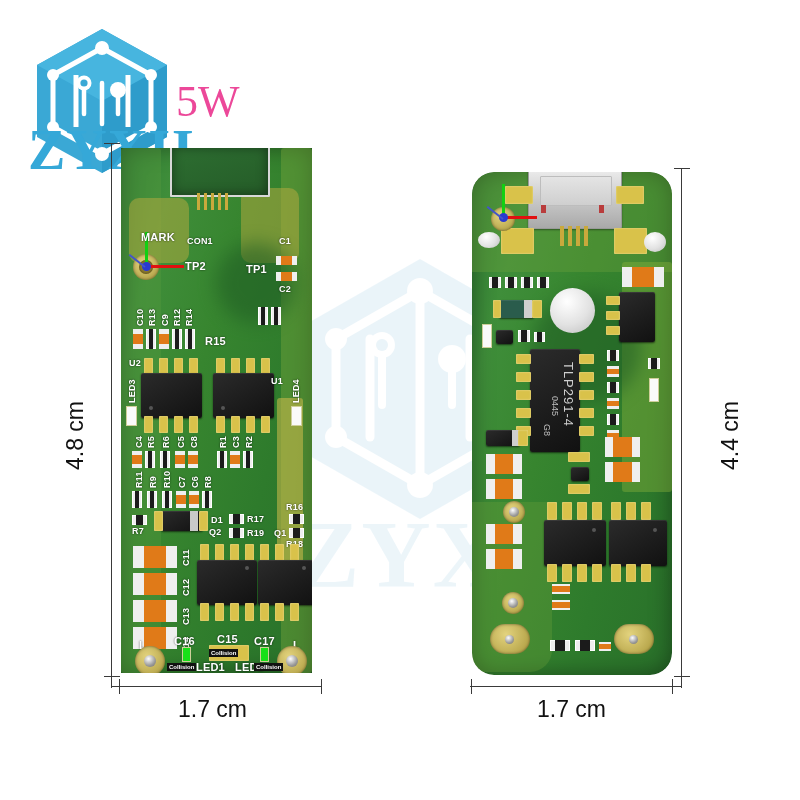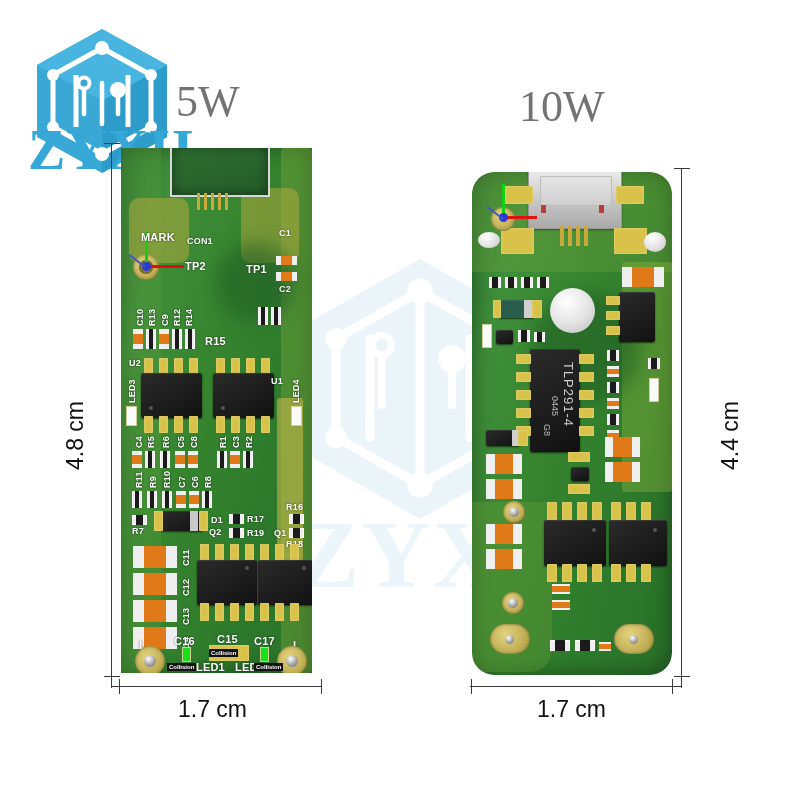--- a/index.html
+++ b/index.html
@@ -20,21 +20,21 @@
     color:#bcdcec;letter-spacing:2px;line-height:110px;text-align:center;}
 
   
   #brand-logo{position:absolute;left:32px;top:26px;width:140px;height:150px;}
   #brand-text{position:absolute;left:28px;top:118px;width:160px;height:64px;
     font-family:"Liberation Serif", serif;font-size:56px;font-weight:700;
     color:#35a8d8;letter-spacing:1px;line-height:64px;}
 
   
   .title{position:absolute;font-family:"Liberation Serif", serif;font-weight:400;
-    color:#737373;font-size:44px;line-height:46px;}
+    color:#ec4899;font-size:44px;line-height:46px;}
   #title-5w{left:176px;top:79px;}
   #title-10w{left:519px;top:84px;}
 
   
   .dimline{position:absolute;background:#3a3a3a;}
   .dimlabel{position:absolute;color:#111;font-size:23px;font-family:"Liberation Sans",sans-serif;}
   .vdim{transform:rotate(-90deg);transform-origin:left top;white-space:nowrap;}
 
   
   .pcb{position:absolute;overflow:hidden;}
@@ -141,21 +141,20 @@
     </g>
     <g fill="#ffffff">
         <circle cx="52" cy="57" r="7.5"></circle>
         <circle cx="86" cy="64" r="8"></circle>
       </g>
     <circle cx="52" cy="57" r="3.6" fill="#3aa8d5"></circle>
   </svg>
   <div id="brand-text">ZYXH</div>
 
   <div class="title" id="title-5w">5W</div>
-  <div class="title" id="title-10w">10W</div>
 
   <div class="dimline" style="left:111px;top:143px;width:1px;height:545px;"></div>
   <div class="dimline" style="left:111px;top:686px;width:211px;height:1px;"></div>
   <div class="dimline" style="left:104px;top:143px;width:16px;height:1px;"></div>
   <div class="dimline" style="left:104px;top:676px;width:16px;height:1px;"></div>
   <div class="dimline" style="left:321px;top:679px;width:1px;height:15px;"></div>
   <div class="dimline" style="left:119px;top:679px;width:1px;height:15px;"></div>
   <div class="dimlabel vdim" style="left:62px;top:470px;">4.8 cm</div>
   <div class="dimlabel" style="left:178px;top:696px;">1.7 cm</div>
 
@@ -195,21 +194,21 @@
     <div class="sk big" style="left:20px;top:83px;">MARK</div>
     <div class="sk big" style="left:64px;top:112px;">TP2</div>
     <div class="sk big" style="left:125px;top:115px;">TP1</div>
 
     <div class="cap" style="left:155px;top:108px;width:21px;height:9px;">
         <i></i>
       </div>
     <div class="cap" style="left:155px;top:124px;width:21px;height:9px;">
         <i></i>
       </div>
-    <div class="sk" style="left:158px;top:80px;">C1</div>
+    <div class="sk" style="left:158px;top:88px;">C1</div>
     <div class="sk" style="left:158px;top:136px;">C2</div>
 
     <div class="sk rot" style="left:14px;top:178px;">C10</div>
     <div class="sk rot" style="left:26px;top:178px;">R13</div>
     <div class="sk rot" style="left:39px;top:178px;">C9</div>
     <div class="sk rot" style="left:51px;top:178px;">R12</div>
     <div class="sk rot" style="left:63px;top:178px;">R14</div>
     <div class="capv" style="left:12px;top:181px;width:10px;height:20px;">
         <i></i>
       </div>

